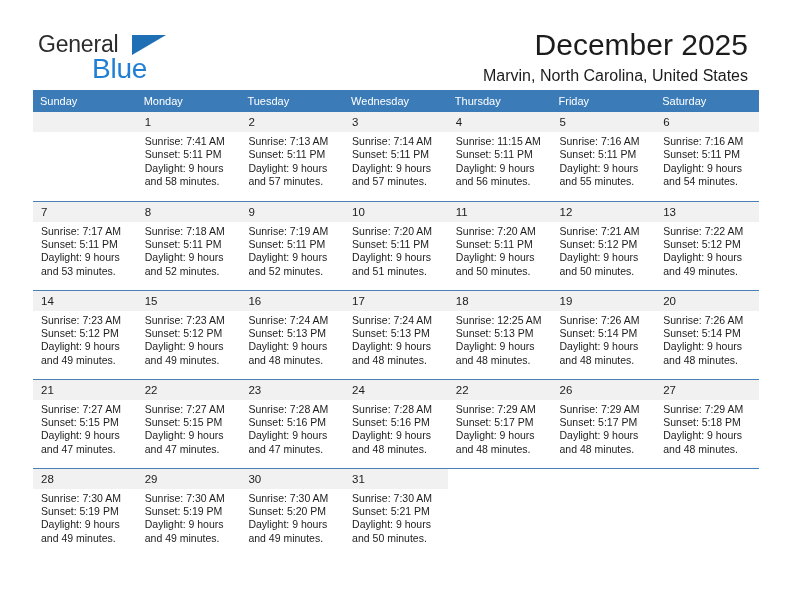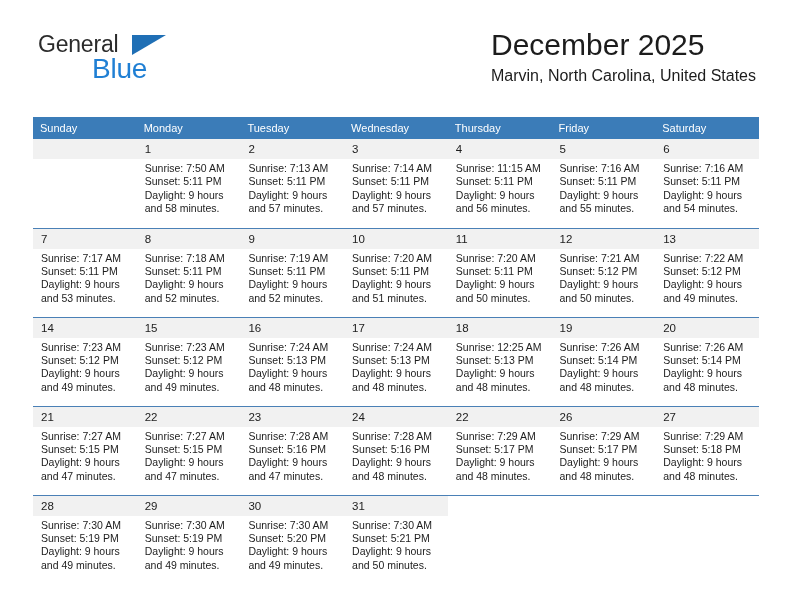--- a/index.html
+++ b/index.html
@@ -60,23 +60,23 @@
     margin-left: 54px;
     font-size: 28px;
     line-height: 23px;
     letter-spacing: -0.2px;
     color: #1f7fd4;
     white-space: nowrap;
   }
 
   .title-block {
     position: absolute;
-    right: 36px;
+    right: 44px;
     top: 28px;
-    text-align: left;
+    text-align: right;
   }
   .cal-title {
     font-size: 30px;
     line-height: 34px;
     color: #1c1c1c;
     font-weight: normal;
     margin: 0;
     white-space: nowrap;
   }
   .cal-subtitle {
@@ -84,21 +84,21 @@
     font-size: 16px;
     line-height: 16px;
     color: #1c1c1c;
     white-space: nowrap;
   }
 
   
   .calendar {
     position: absolute;
     left: 33px;
-    top: 117px;
+    top: 90px;
     width: 726px;
     border-collapse: collapse;
     table-layout: fixed;
   }
   .calendar th {
     background: #3b7cb8;
     color: #ffffff;
     font-size: 11px;
     font-weight: normal;
     text-align: left;
@@ -190,21 +190,21 @@
                 <div></div>
                 <div></div>
                 <div></div>
               </div>
             </div>
           </td>
           <td>
             <div class="daycell">
               <div class="daynum">1</div>
               <div class="dayinfo">
-                <div>Sunrise: 7:50 AM</div>
+                <div>Sunrise: 7:41 AM</div>
                 <div>Sunset: 5:11 PM</div>
                 <div>Daylight: 9 hours</div>
                 <div>and 58 minutes.</div>
               </div>
             </div>
           </td>
           <td>
             <div class="daycell">
               <div class="daynum">2</div>
               <div class="dayinfo">

